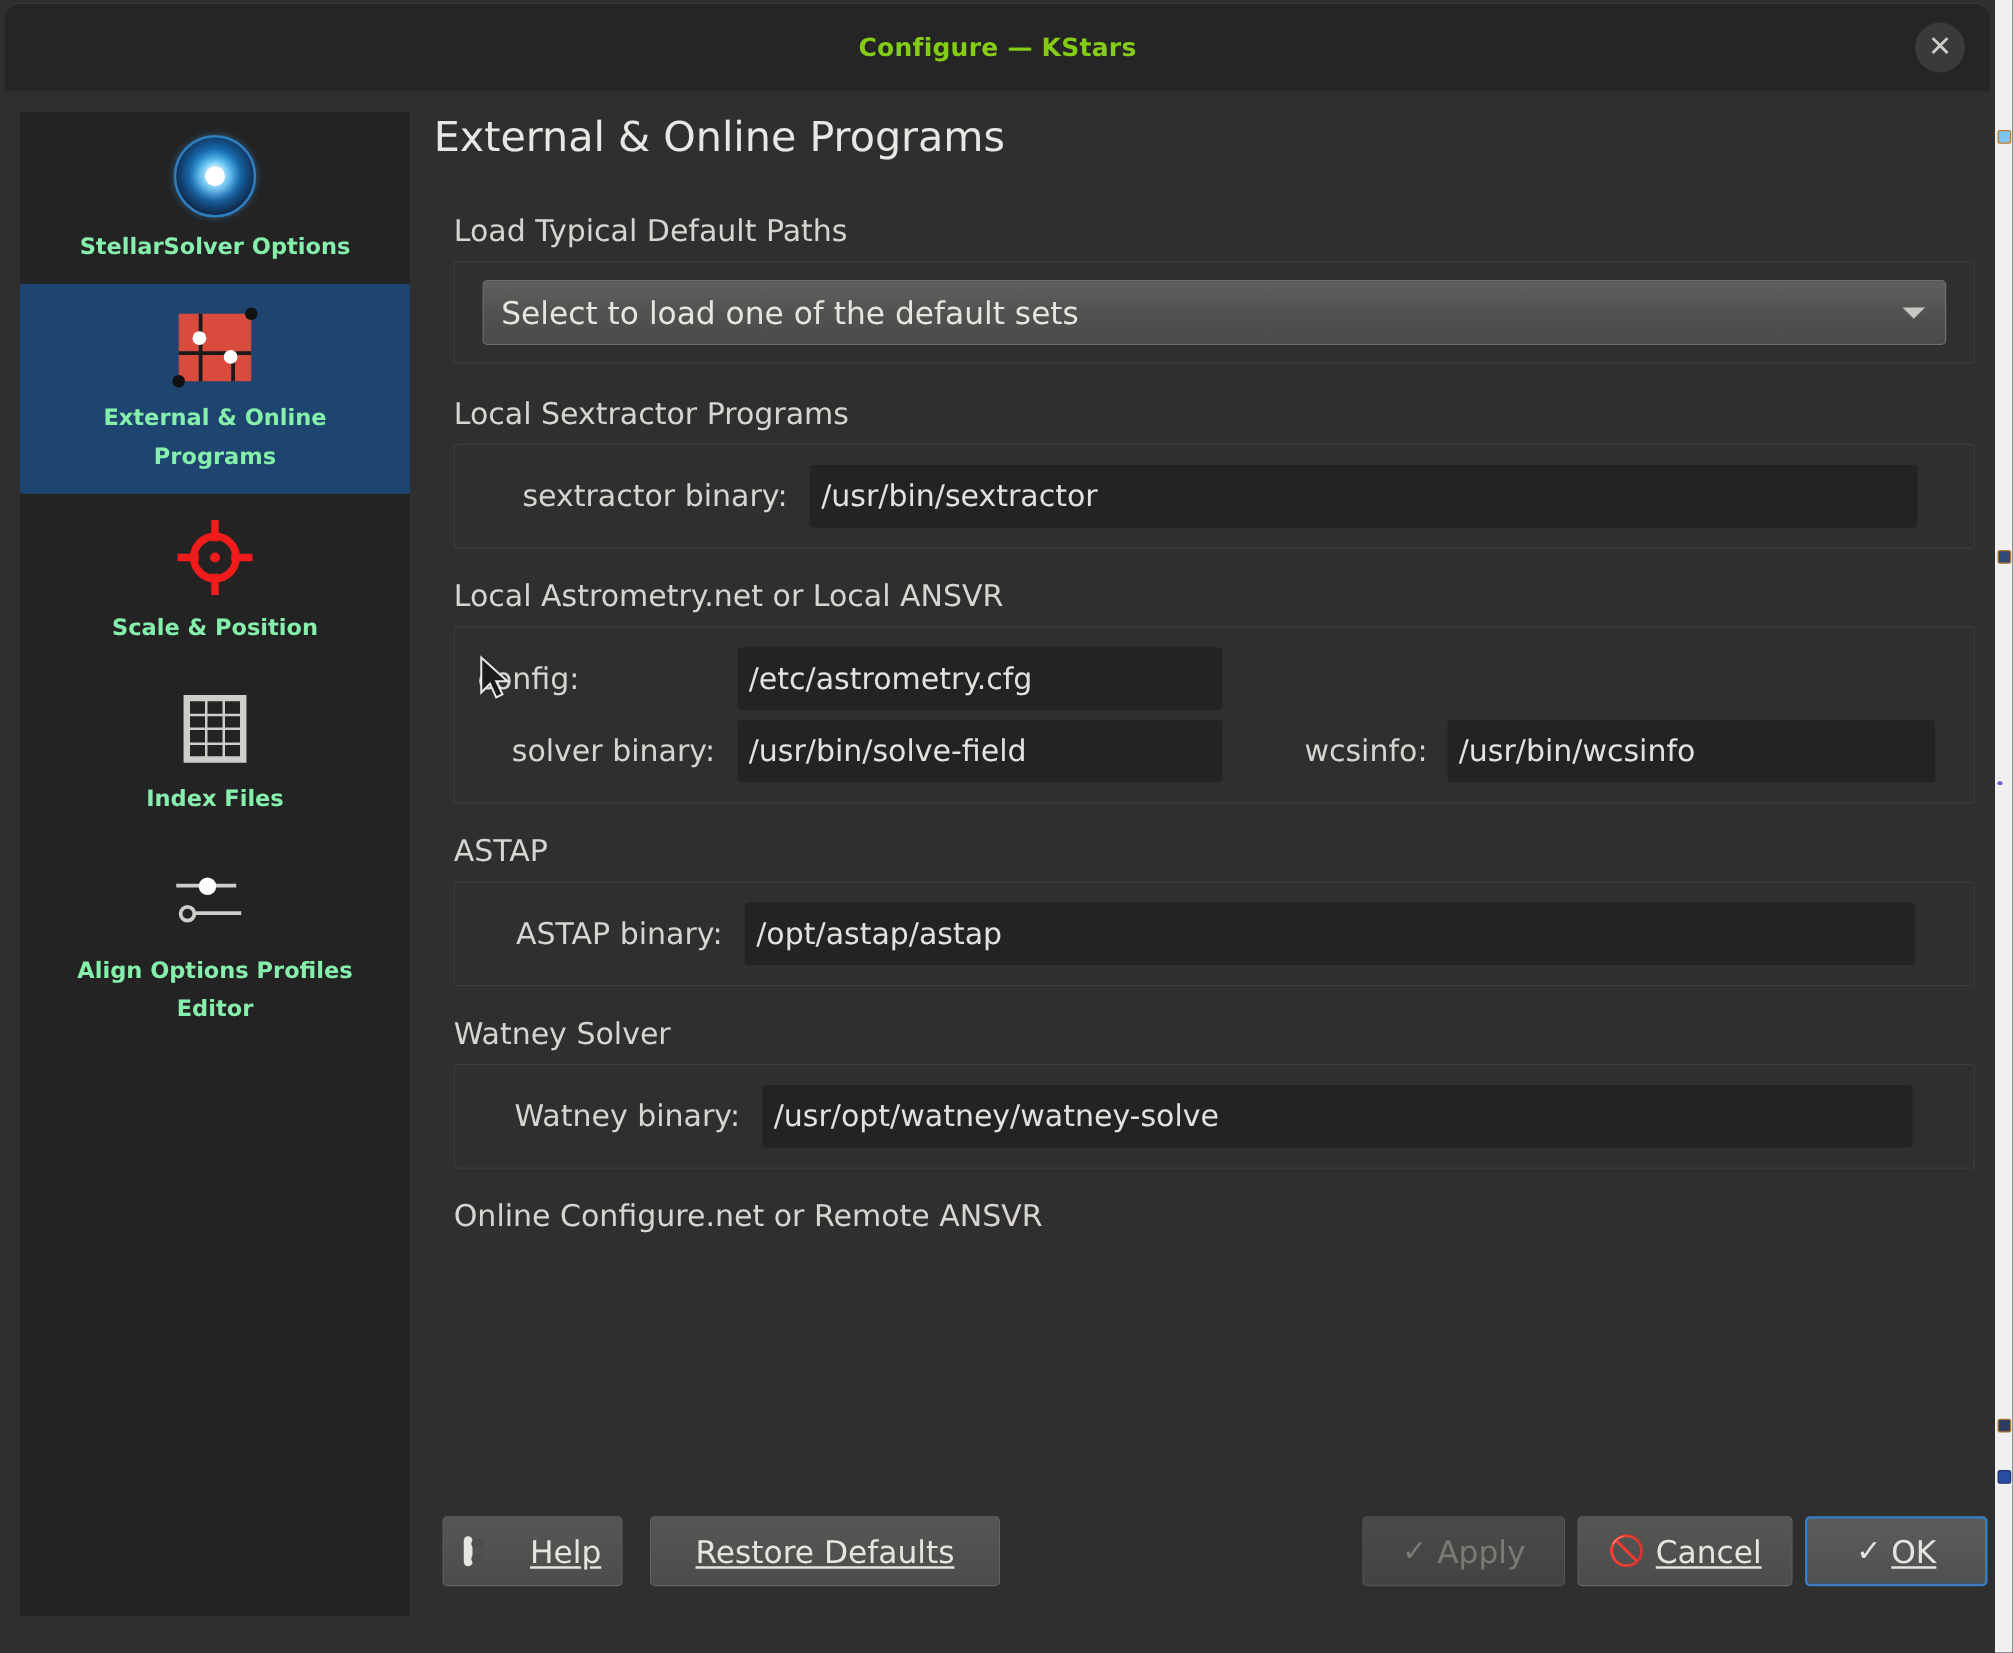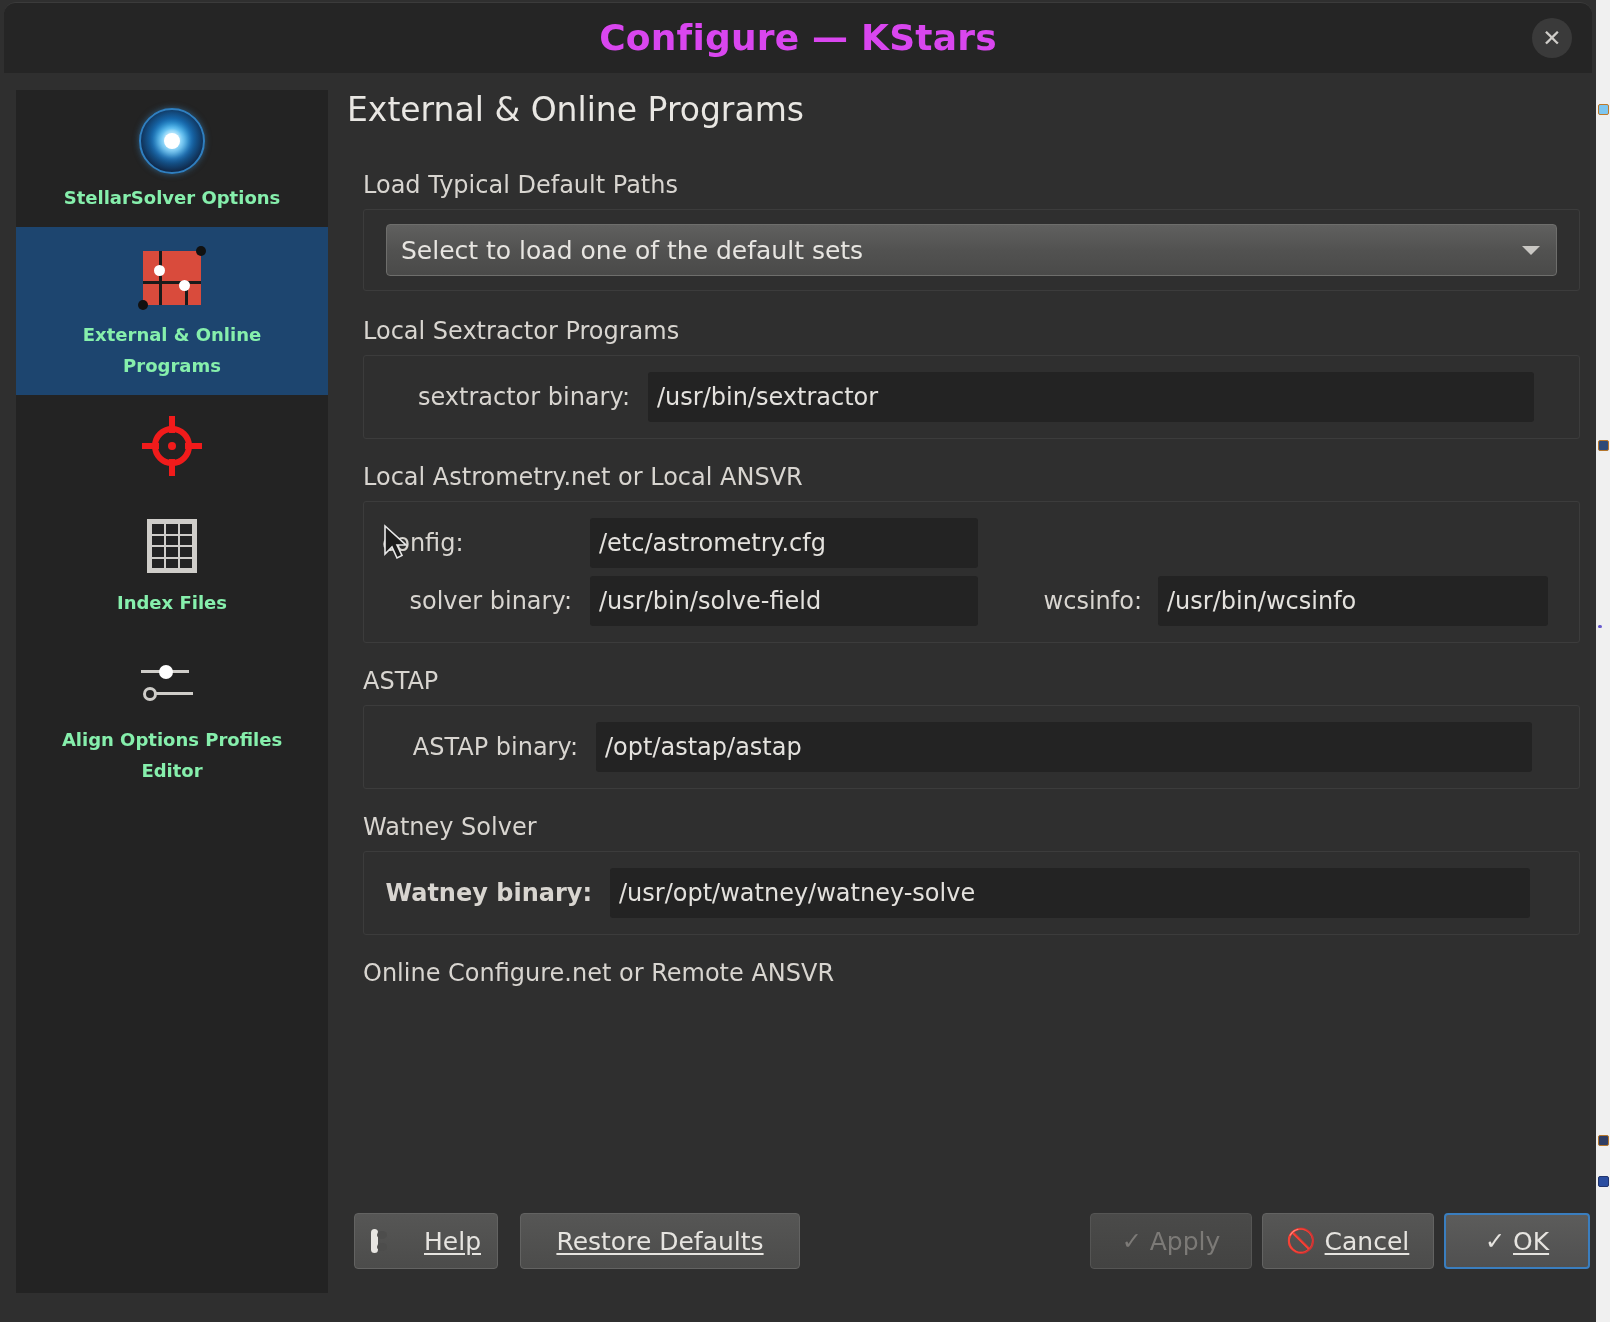--- a/index.html
+++ b/index.html
@@ -48,23 +48,23 @@
     background: #252525;
     border-top-left-radius: 12px;
     border-top-right-radius: 12px;
     border-top: 1px solid #3b3b3b;
   }
   #title-text {
     position: absolute;
     left: 0; right: 0; top: 0;
     line-height: 70px;
     text-align: center;
-    font-size: 36px;
+    font-size: 20px;
     font-weight: bold;
-    color: #d946ef;
+    color: #84cc16;
     letter-spacing: 0.2px;
   }
   #close-btn {
     position: absolute;
     right: 20px; top: 15px;
     width: 40px; height: 40px;
     border-radius: 20px;
     background: #3a3a3a;
     color: #cfcdc9;
     font-size: 23px;
@@ -413,20 +413,21 @@
       <div class="ico">
         <div class="ic-cross">
           <div class="bar-h"></div>
             <div class="bar-v"></div>
           <div class="gap-h"></div>
             <div class="gap-v"></div>
           <div class="ring"></div>
             <div class="cdot"></div>
         </div>
       </div>
+      <div class="lbl">Scale &amp; Position</div>
     </div>
 
     <div class="side-item">
       <div class="ico">
         <div class="ic-grid">
           <span></span>
             <span></span>
             <span></span>
           <span></span>
             <span></span>
@@ -494,21 +495,21 @@
     <div class="groupbox">
       <div class="row">
         <span class="fld-label" style="width:196px;">ASTAP binary:</span>
         <input class="lineedit" type="text" style="width: 936px; margin-left: 18px;" value="/opt/astap/astap">
       </div>
     </div>
 
     <div class="sec-title">Watney Solver</div>
     <div class="groupbox">
       <div class="row">
-        <span class="fld-label" style="width:210px;font-weight:bold;">Watney binary:</span>
+        <span class="fld-label" style="width:210px;">Watney binary:</span>
         <input class="lineedit" type="text" style="width: 920px; margin-left: 18px;" value="/usr/opt/watney/watney-solve">
       </div>
     </div>
 
     <div class="sec-title">Online Configure.net or Remote ANSVR</div>
 
   </div>
 
   <div id="btnbar">
     <div class="btn" style="left:10px; width:144px;gap:46px;">

